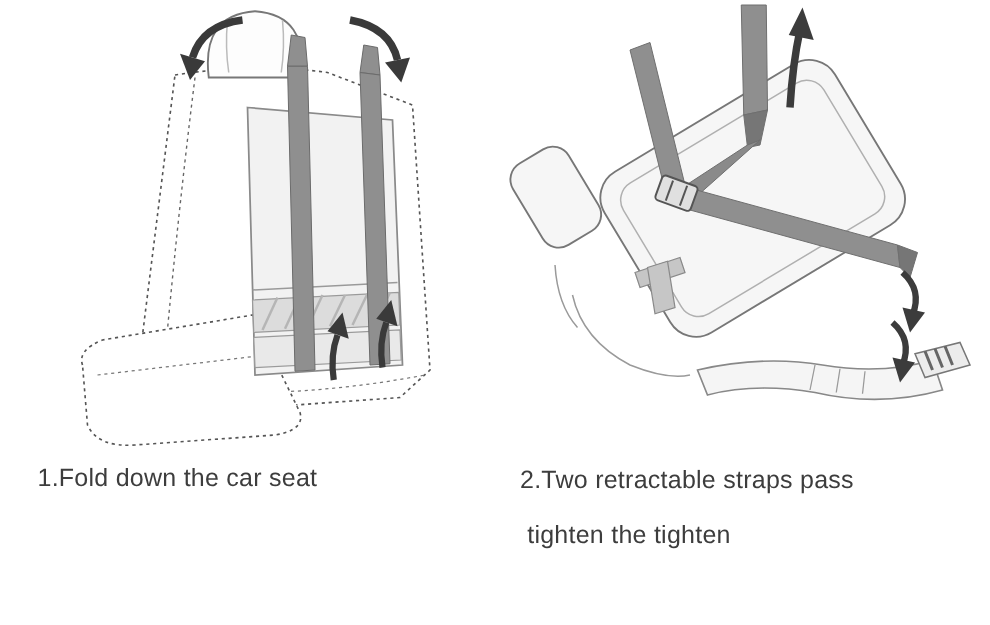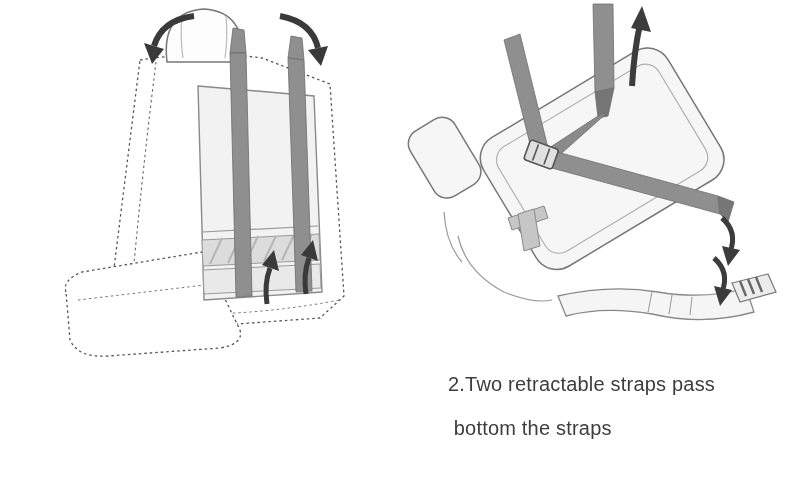--- a/index.html
+++ b/index.html
@@ -10,21 +10,21 @@
     background:#ffffff; overflow:hidden;
   }
   .figure { position:absolute; }
   #fig1 { left:4px; top:0; }
   #fig2 { left:400px; top:0; }
   .caption {
     position:absolute; color:#3d3d3d; font-size:20px;
     letter-spacing:0.2px; font-weight:400;
   }
   #cap1 { left:30px; top:372px; }
-  #cap2 { left:416px; top:362px;margin-left:32px; }
+  #cap2 { left:416px; top:362px; }
   #cap2 span { display:block; line-height:44px; white-space:pre-wrap; }
   svg { display:block; }
 </style>
 </head>
 <body>
 
 <div class="sheet">
 
   <div class="figure" id="fig1">
     <svg width="380" height="360" viewBox="0 0 380 360">
@@ -145,19 +145,20 @@
         <path d="M322 218 Q338 232 330 252" fill="none" stroke="#3c3c3c" stroke-width="5"></path>
         <polygon points="322,246 340,250 328,266" fill="#3c3c3c"></polygon>
       </g>
       <g>
         <path d="M314 258 Q330 272 322 292" fill="none" stroke="#3c3c3c" stroke-width="5"></path>
         <polygon points="314,286 332,290 320,306" fill="#3c3c3c"></polygon>
       </g>
     </svg>
   </div>
 
+  <p class="caption" id="cap1">1.Fold down the car seat</p>
 
   <p class="caption" id="cap2">
     <span>2.Two retractable straps pass</span>
-    <span> bottom the straps</span>
+    <span> tighten the tighten</span>
   </p>
 
 </div>
 
 </body></html>

